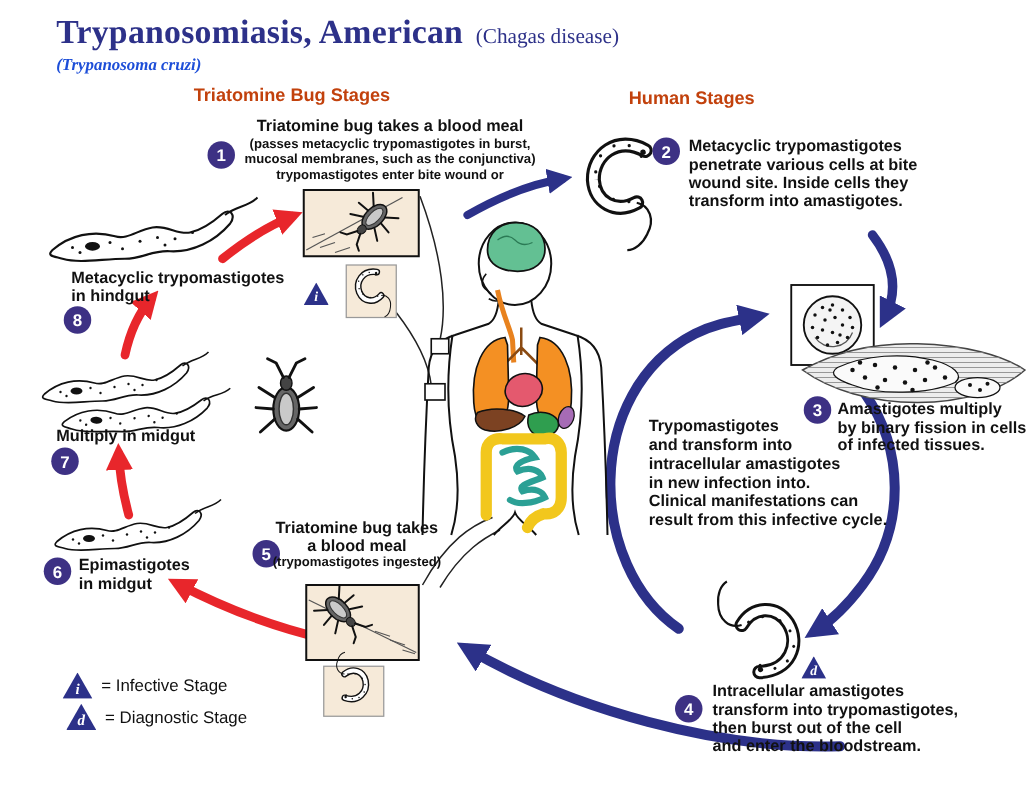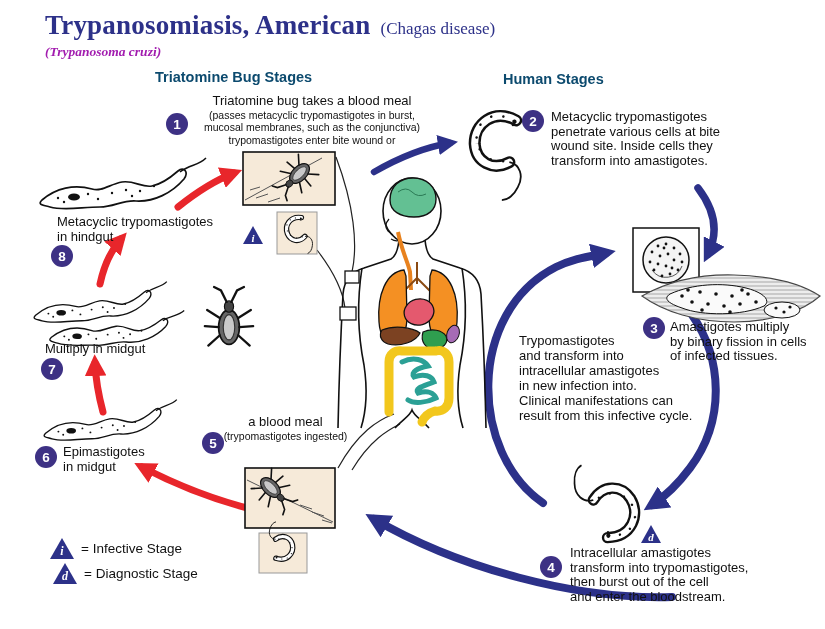--- a/index.html
+++ b/index.html
@@ -3,24 +3,24 @@
 <meta charset="utf-8">
 <style>
   html,body{margin:0;padding:0;background:#fff;}
   .canvas{position:relative;width:825px;height:629px;background:#fff;overflow:hidden;
           font-family:"Liberation Sans",sans-serif;color:#111;}
   .art{position:absolute;left:0;top:0;}
   .abs{position:absolute;}
   .title{left:45px;top:10px;font-family:"Liberation Serif",serif;color:#2d3189;white-space:nowrap;}
   .t-main{font-size:27px;font-weight:600;letter-spacing:.2px;}
   .t-qual{font-size:17px;margin-left:6px;}
-  .t-species{left:45px;top:44px;font-family:"Liberation Serif",serif;color:#a21caf;
+  .t-species{left:45px;top:44px;font-family:"Liberation Serif",serif;color:#1d4ed8;
              font-style:italic;font-size:13.5px;font-weight:600;}
-  .hdr{font-size:14.5px;font-weight:700;color:#0c4a6e;white-space:nowrap;}
-  .blk{font-size:13px;line-height:14.5px;}
+  .hdr{font-size:14.5px;font-weight:700;color:#c2410c;white-space:nowrap;}
+  .blk{font-size:13px;line-height:14.5px;font-weight:bold;}
   .blk .sm{font-size:10.5px;line-height:12.5px;}
   .ctr{text-align:center;}
   .num{position:absolute;width:22px;height:22px;border-radius:50%;background:#3d3184;color:#fff;
        display:flex;align-items:center;justify-content:center;font-size:13.5px;font-weight:700;}
   .tri{position:absolute;background:#2c3189;clip-path:polygon(50% 0,0 100%,100% 100%);
        display:flex;align-items:flex-end;justify-content:center;color:#fff;
        font-family:"Liberation Serif",serif;font-style:italic;font-weight:700;}
   .tri-lg{width:24px;height:21px;font-size:12px;}
   .tri-sm{width:20px;height:18px;font-size:11px;}
   .legend-row{position:absolute;display:flex;align-items:center;gap:7px;font-size:13.5px;}
@@ -271,20 +271,21 @@
   </div>
 
   <div class="abs blk" style="left:570px;top:546px;width:215px">
     <div>Intracellular amastigotes</div>
     <div>transform into trypomastigotes,</div>
     <div>then burst out of the cell</div>
     <div>and enter the bloodstream.</div>
   </div>
 
   <div class="abs blk ctr" style="left:203px;top:415px;width:165px">
+    <div>Triatomine bug takes</div>
     <div>a blood meal</div>
     <div class="sm">(trypomastigotes ingested)</div>
   </div>
 
   <div class="abs blk" style="left:63px;top:445px">
     <div>Epimastigotes</div>
     <div>in midgut</div>
   </div>
 
   <div class="abs blk" style="left:45px;top:342px">

